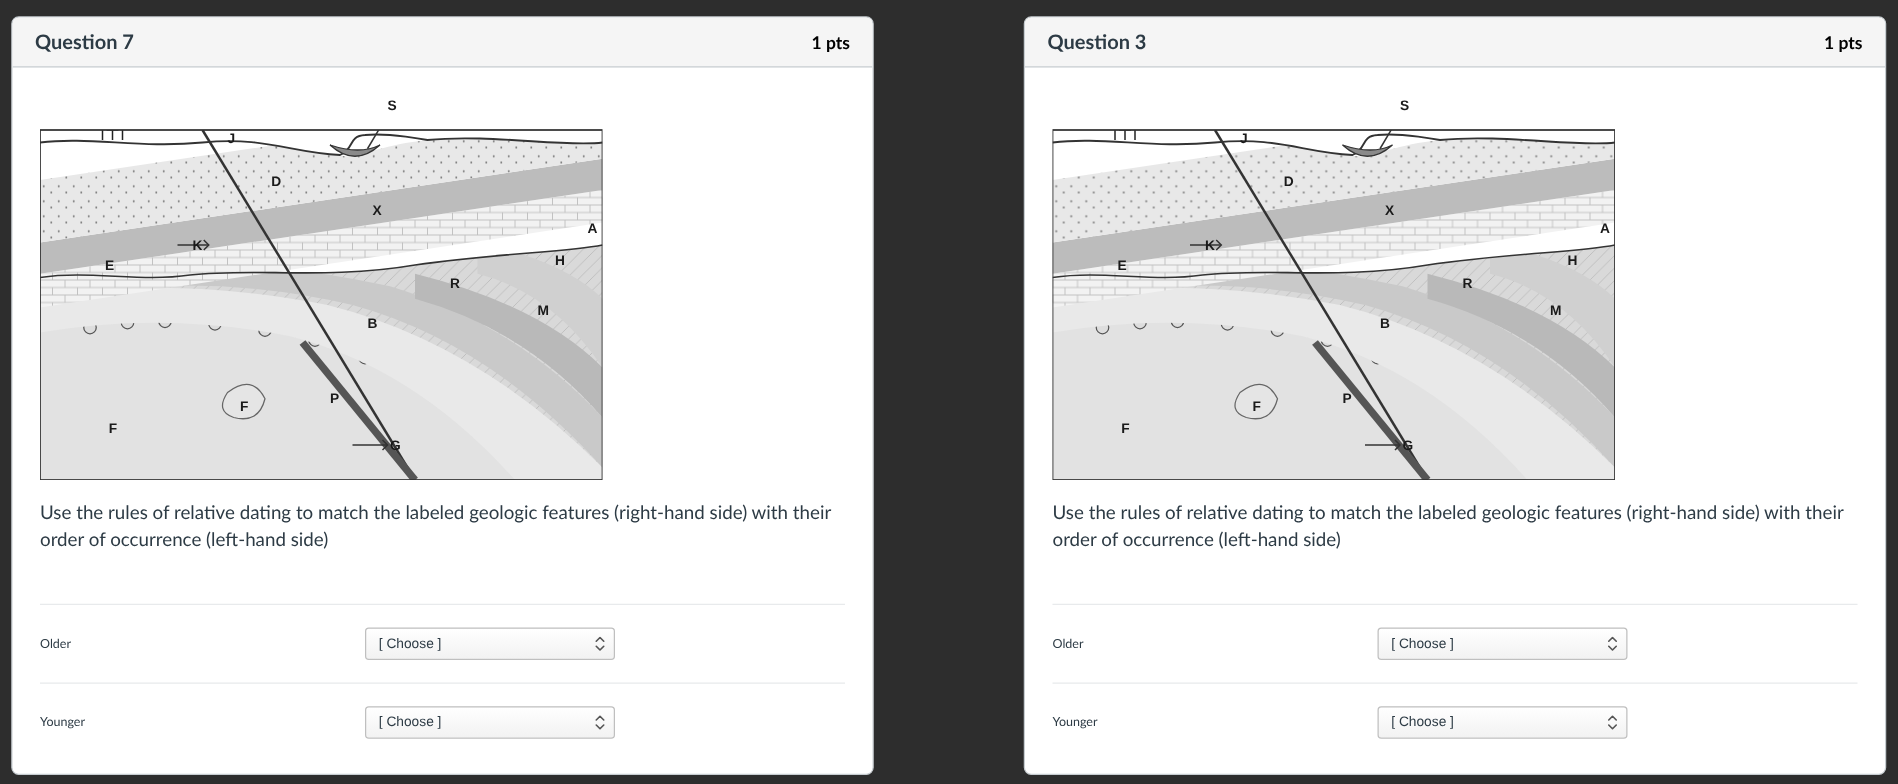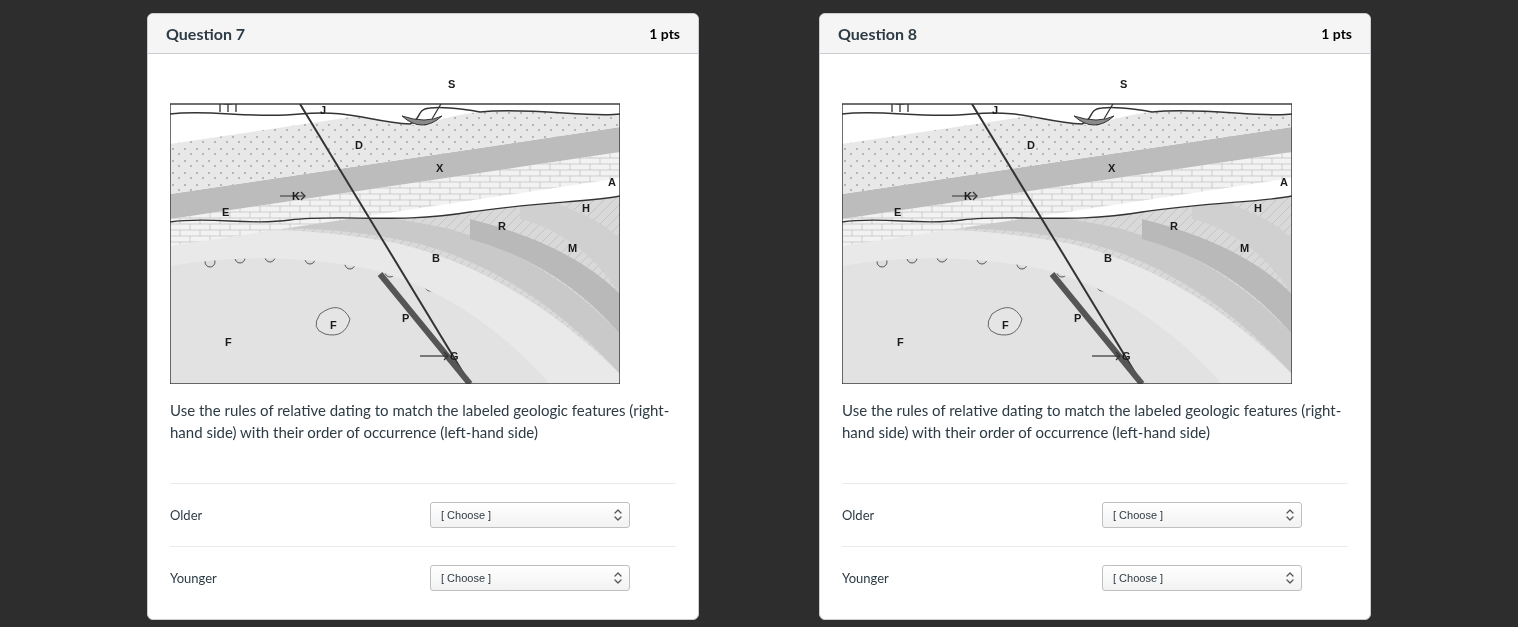--- a/index.html
+++ b/index.html
@@ -8,21 +8,21 @@
     font-family: "Lato", "Helvetica Neue", Arial, sans-serif;
     color: #2d3b45;
     padding: 13px 0 0 0;
     display: flex;
     gap: 120px;
     justify-content: center;
     align-items: flex-start;
     overflow: hidden;
   }
   .question-card {
-    width: 552px;
+    width: 690px;
     background: #fff;
     border: 1px solid #c7cdd1;
     border-radius: 6px;
     overflow: hidden;
     flex-shrink: 0;
   }
   .question-header {
     display: flex;
     justify-content: space-between;
     align-items: center;
@@ -58,21 +58,21 @@
     margin-bottom: 39px;
   }
   .match-row {
     display: flex;
     align-items: center;
     padding: 18px 0;
     border-top: 1px solid #e8eaec;
   }
   .match-label {
     width: 260px;
-    font-size: 13px;
+    font-size: 10px;
     color: #2d3b45;
   }
   .select-wrap {
     position: relative;
     width: 200px;
   }
   .select-wrap select {
     width: 100%;
     padding: 6px 28px 6px 10px;
     font-size: 11px;
@@ -248,21 +248,21 @@
             </svg>
         </span>
       </div>
     </div>
 
   </div>
 </div>
 
 <div class="question-card">
   <div class="question-header">
-    <span class="question-title">Question 8</span>
+    <span class="question-title">Question 3</span>
     <span class="question-points">1 pts</span>
   </div>
   <div class="question-body">
 
     <div class="diagram-wrap">
       <svg class="diagram" viewBox="0 0 450 310">
         <defs>
           <clipPath id="frameClip8">
               <rect x="0" y="30" width="450" height="280"></rect>
             </clipPath>

